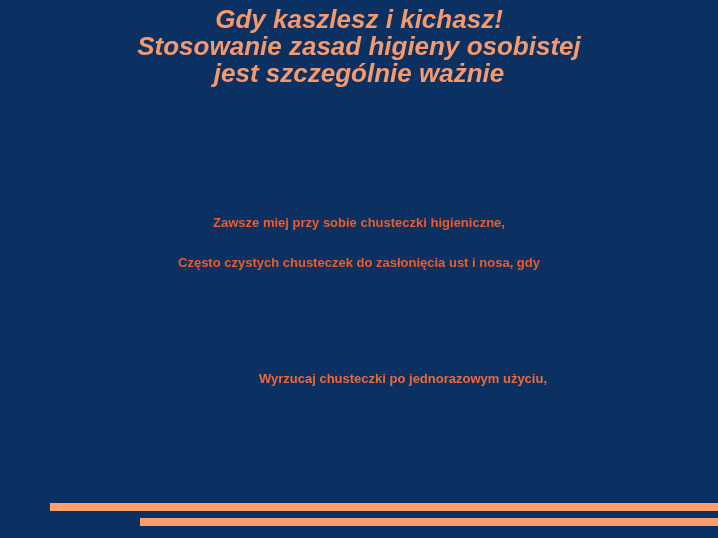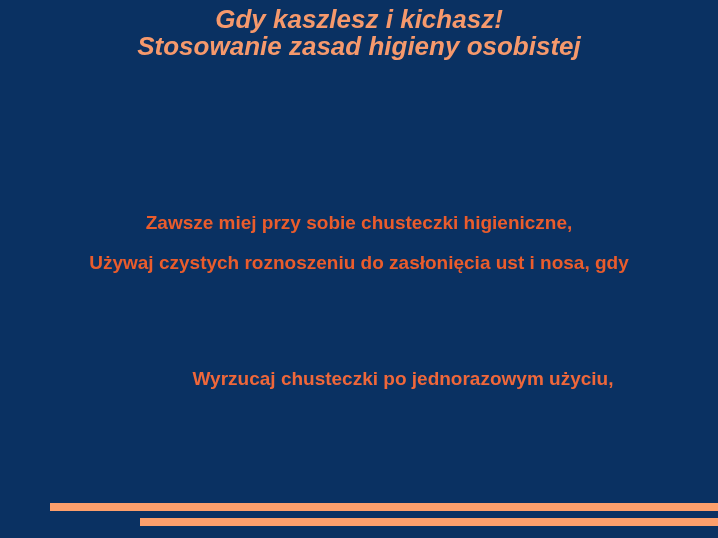--- a/index.html
+++ b/index.html
@@ -42,21 +42,21 @@
     position: absolute;
     left: 0;
     width: 718px;
     text-align: center;
   }
   .body-block.first { top: 203px; }
   .body-block.second { top: 361px; margin-left: 44px; }
 
   .body-line {
     display: block;
-    font-size: 19px;
+    font-size: 13px;
     line-height: 40px;
     font-weight: bold;
     font-style: normal;
     color: #ea5c2c;
     white-space: nowrap;
   }
   .body-block.second .body-line {
     color: #ef673a;
     line-height: 35px;
   }
@@ -79,25 +79,26 @@
   }
 </style>
 </head>
 <body>
 
 <div class="slide">
 
   <div class="title-block">
     <span class="title-line">Gdy kaszlesz i kichasz!</span>
     <span class="title-line">Stosowanie zasad higieny osobistej</span>
+    <span class="title-line">jest szczególnie ważnie</span>
   </div>
 
   <div class="body-block first">
     <span class="body-line">Zawsze miej przy sobie chusteczki higieniczne,</span>
-    <span class="body-line">Używaj czystych roznoszeniu do zasłonięcia ust i nosa, gdy</span>
+    <span class="body-line">Często czystych chusteczek do zasłonięcia ust i nosa, gdy</span>
   </div>
 
   <div class="body-block second">
     <span class="body-line">Wyrzucaj chusteczki po jednorazowym użyciu,</span>
   </div>
 
   <div class="bar bar-upper"></div>
   <div class="bar bar-lower"></div>
 
 </div>

